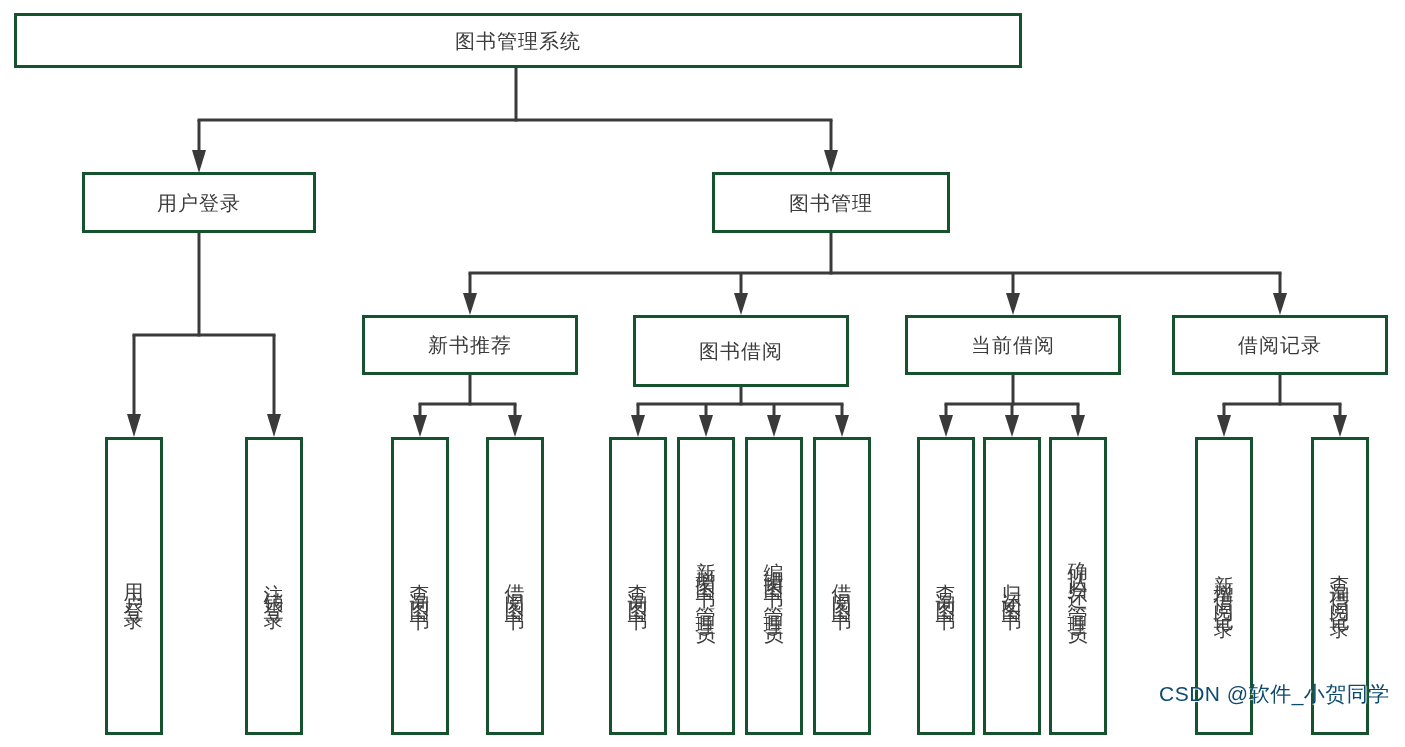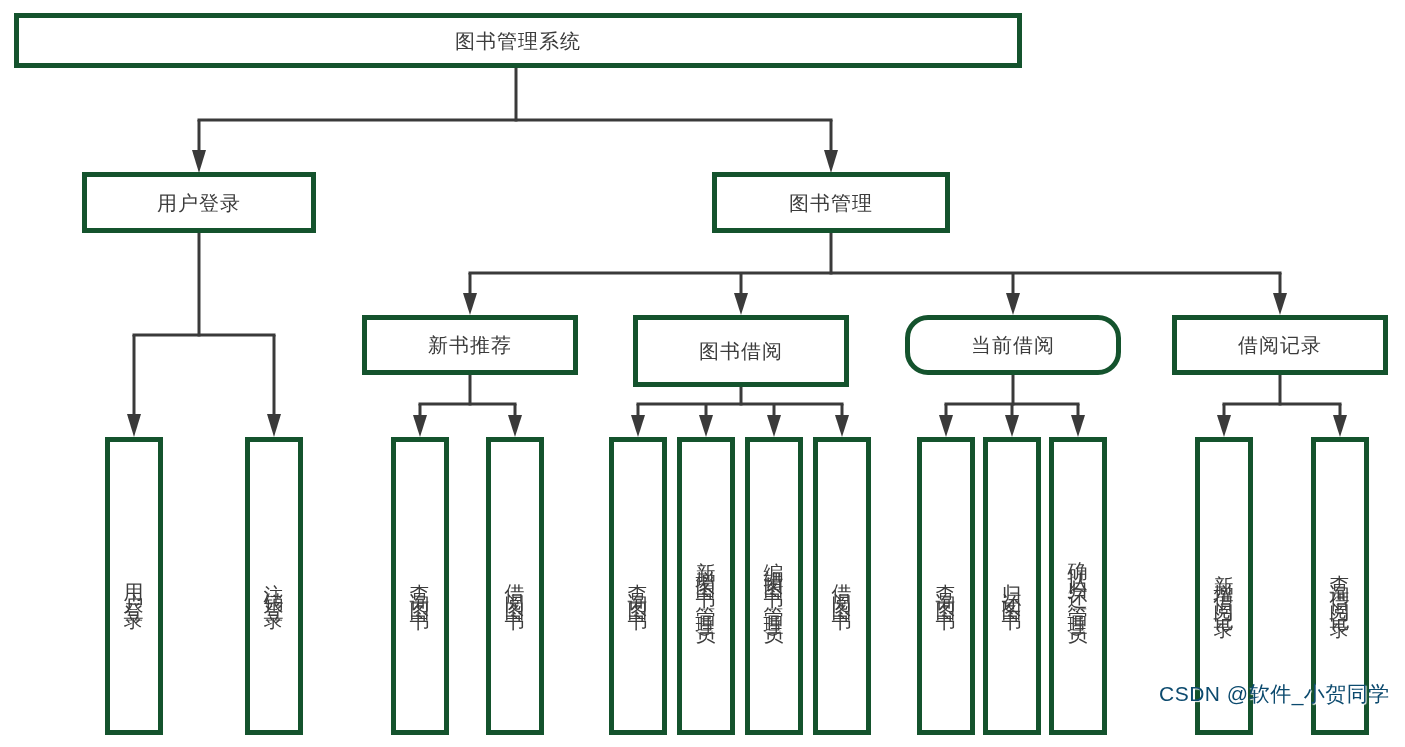--- a/index.html
+++ b/index.html
@@ -13,21 +13,21 @@
   }
   svg.connectors {
     position: absolute;
     left: 0; top: 0;
     width: 1405px; height: 747px;
   }
   .box {
     position: absolute;
     box-sizing: border-box;
     background: #ffffff;
-    border: 5px solid #14532d;
+    border: 3px solid #14532d;
     display: flex;
     align-items: center;
     justify-content: center;
     color: #3c3c3c;
     font-size: 20px;
     letter-spacing: 1px;
     text-align: center;
   }
   .vbox {
     top: 437px;
@@ -54,21 +54,21 @@
     white-space: nowrap;
     z-index: 10;
     margin-left: 9px;
   }
   
   #node-root          { left: 14px;   top: 13px;  width: 1008px; height: 55px; }
   #node-login-branch  { left: 82px;   top: 172px; width: 234px;  height: 61px; }
   #node-mgmt-branch   { left: 712px;  top: 172px; width: 238px;  height: 61px; }
   #node-newbook       { left: 362px;  top: 315px; width: 216px;  height: 60px; }
   #node-borrowmod     { left: 633px;  top: 315px; width: 216px;  height: 72px; }
-  #node-currentmod    { left: 905px;  top: 315px; width: 216px;  height: 60px; border-radius: 23px; }
+  #node-currentmod    { left: 905px;  top: 315px; width: 216px;  height: 60px; }
   #node-recordsmod    { left: 1172px; top: 315px; width: 216px;  height: 60px; text-align: center; }
   #node-user-login    { left: 105px; }
   #node-logout        { left: 245px; }
   #node-nbr-query     { left: 391px; }
   #node-nbr-borrow    { left: 486px; }
   #node-bb-query      { left: 609px; }
   #node-bb-add        { left: 677px; }
   #node-bb-edit       { left: 745px; }
   #node-bb-borrow     { left: 813px; }
   #node-cb-query      { left: 917px; }

